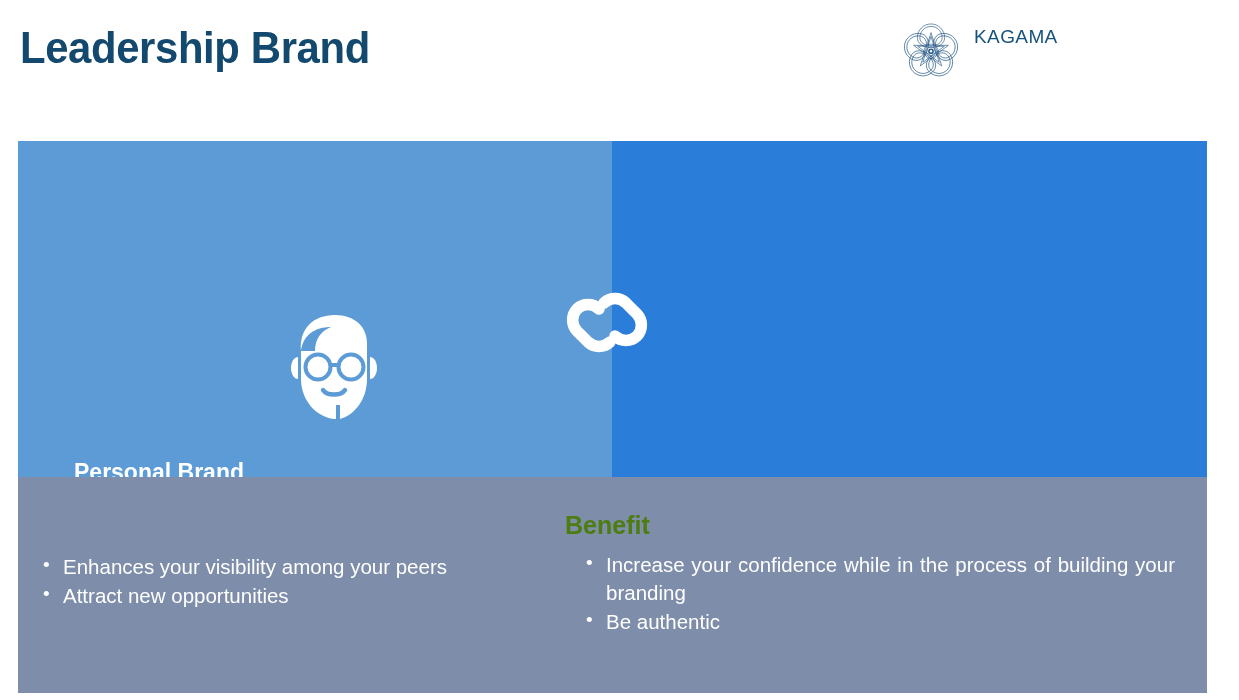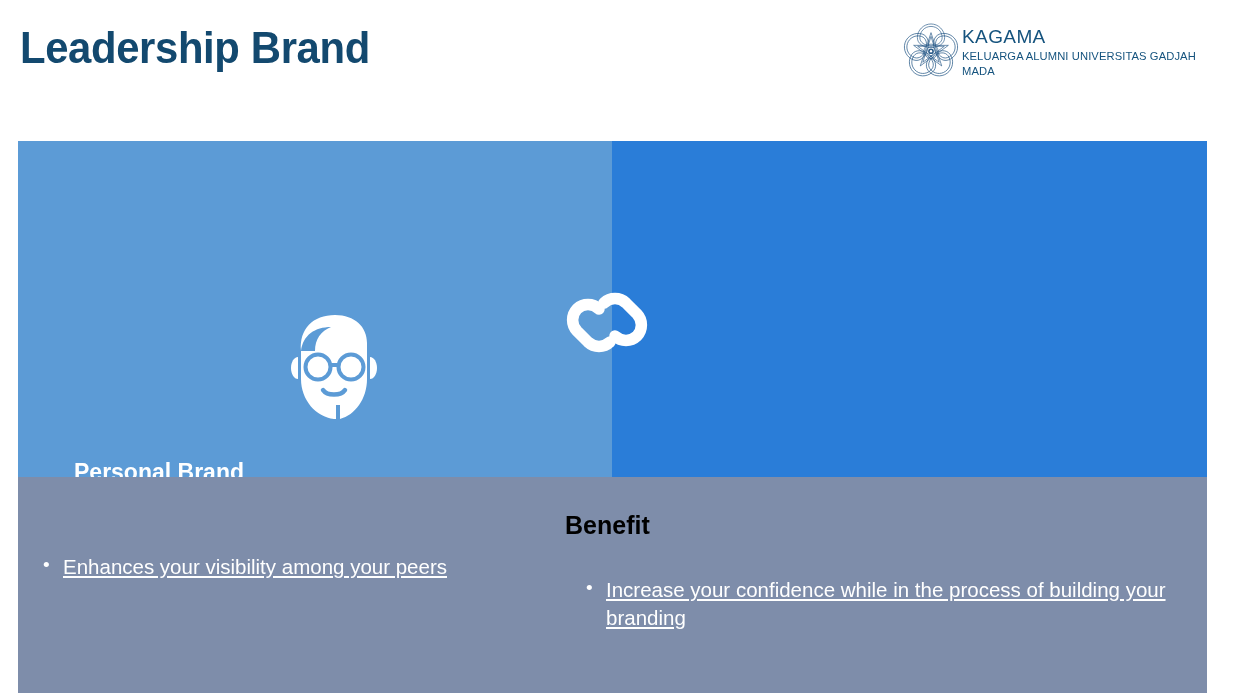--- a/index.html
+++ b/index.html
@@ -39,20 +39,21 @@
     display: flex;
     align-items: flex-start;
   }
   .logo-mark {
     width: 62px;
     height: 62px;
     flex: 0 0 62px;
     margin-top: 1px;
   }
   .logo-text {
+    margin-left: 12px;
     padding-top: 9px;
   }
   .logo-name {
     font-size: 19px;
     color: #15537e;
     letter-spacing: 0.4px;
     line-height: 1;
   }
   .logo-sub {
     font-size: 11.2px;
@@ -120,48 +121,47 @@
     z-index: 5;
   }
 
   
   .benefit-title {
     position: absolute;
     left: 565px;
     top: 511px;
     font-size: 25px;
     font-weight: bold;
-    color: #000000;
+    color: #4d7c0f;
   }
   .bullet-list {
     position: absolute;
     list-style: none;
     margin: 0;
     padding: 0;
     color: #ffffff;
   }
   .bullets-left {
     left: 40px;
     top: 553px;
     width: 520px;
     font-size: 20.5px;
     line-height: 1.37;
   }
   .bullets-right {
     left: 583px;
-    top: 576px;
+    top: 551px;
     width: 592px;
     font-size: 20.5px;
     line-height: 1.37;
   }
   .bullet-list li {
     position: relative;
     padding-left: 23px;
     margin-bottom: 1px;
-    text-decoration: underline;
   }
   .bullet-list li::before {
     content: "\2022";
     position: absolute;
     left: 3px;
     top: -1px;
     font-size: 19px;
   }
   .bullets-right li {
     text-align: justify;
@@ -206,21 +206,20 @@
         <path d="M50 28 L55 44 L71.5 44 L58.2 53.8 L63.2 69.8 L50 60 L36.8 69.8 L41.8 53.8 L28.5 44 L45 44 Z"></path>
         <circle cx="50" cy="52" r="11.5"></circle>
         <circle cx="50" cy="52" r="7.5"></circle>
       </g>
       <circle cx="50" cy="52" r="4.6" fill="#2c5d8a"></circle>
       <circle cx="50" cy="52" r="1.9" fill="#ffffff"></circle>
     </svg>
   </span>
   <div class="logo-text">
     <div class="logo-name">KAGAMA</div>
-    <div class="logo-sub">KELUARGA ALUMNI UNIVERSITAS GADJAH MADA</div>
   </div>
 </div>
 
 <div class="panel panel-left">
   <span class="panel-icon icon-person">
     <svg viewBox="0 0 96 110" width="96" height="110" aria-hidden="true">
       <g fill="#ffffff">
 
         <path d="M12 46 c-4 0 -7 5 -7 11 c0 6 3 11 7 11 z"></path>
         <path d="M84 46 c4 0 7 5 7 11 c0 6 -3 11 -7 11 z"></path>
@@ -258,17 +257,19 @@
     </g>
   </svg>
 </span>
 
 <div class="panel panel-bottom"></div>
 
 <div class="benefit-title">Benefit</div>
 
 <ul class="bullet-list bullets-left">
   <li>Enhances your visibility among your peers</li>
+  <li>Attract new opportunities</li>
 </ul>
 
 <ul class="bullet-list bullets-right">
   <li class="justified">Increase your confidence while in the process of building your branding</li>
+  <li>Be authentic</li>
 </ul>
 
 </body></html>

